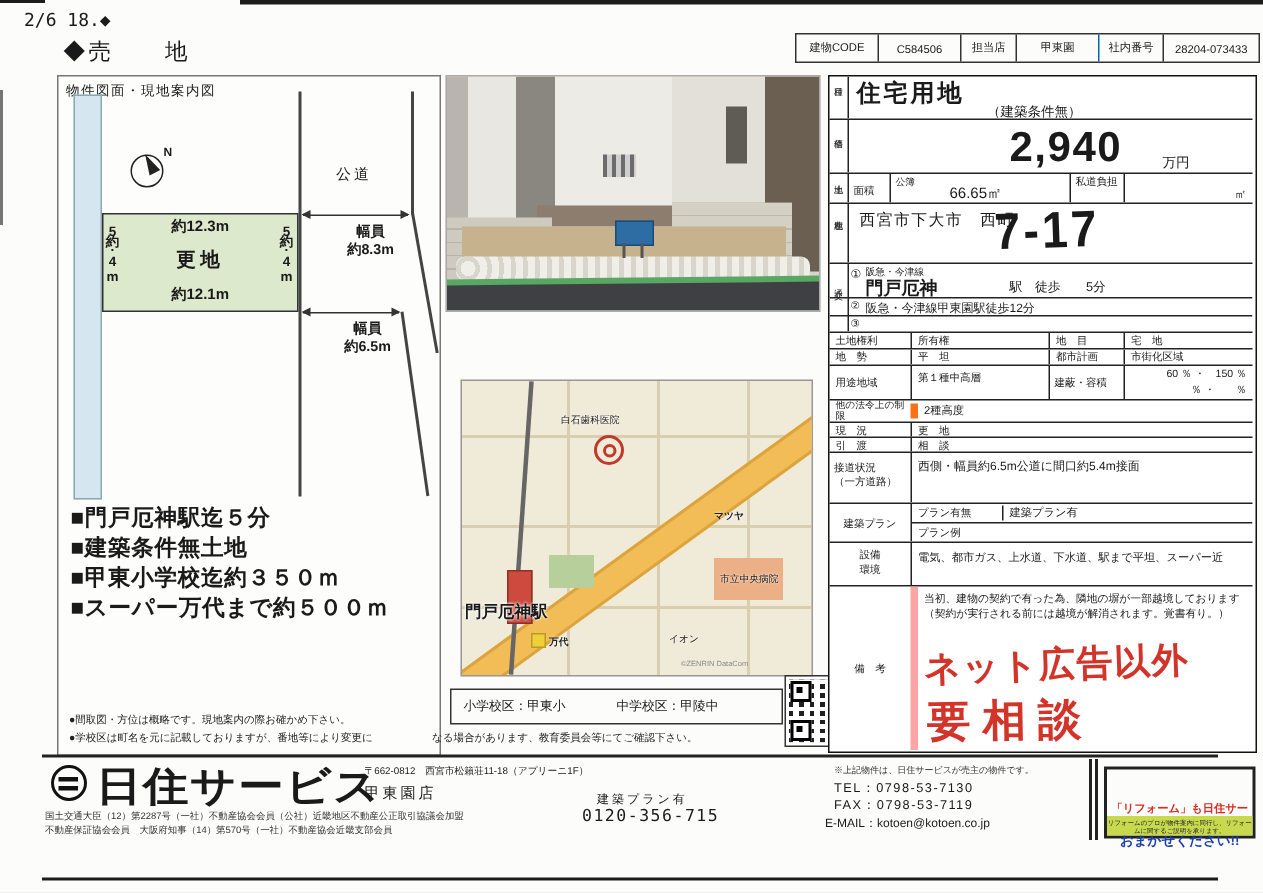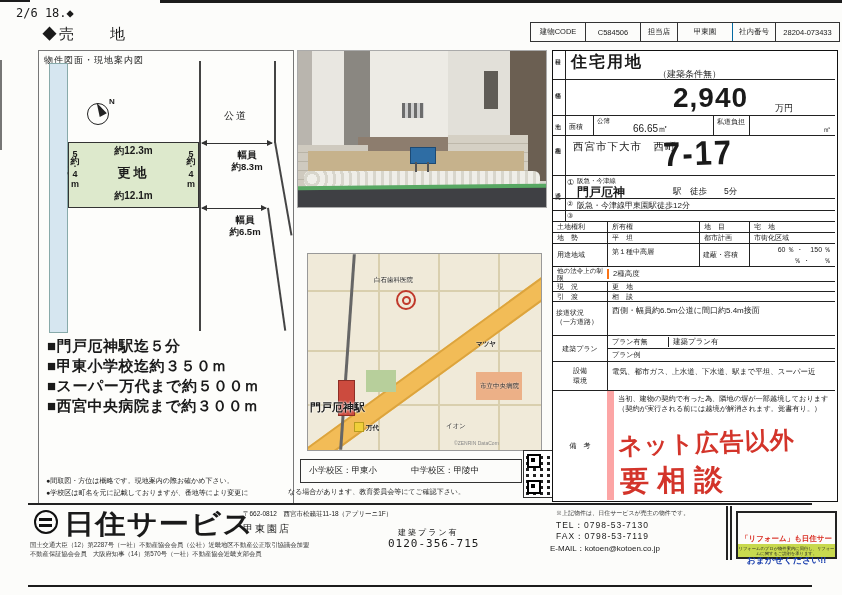--- a/index.html
+++ b/index.html
@@ -90,23 +90,23 @@
     <span>約8.3m</span>
   </div>
   <div class="abs harrow" style="left:163px;top:157px;width:64px;"></div>
   <div class="abs" style="left:178px;top:163px;width:56px;text-align:center;font-size:9.5px;font-weight:bold;line-height:1.25;">
     <span>幅員</span><br>
     <span>約6.5m</span>
   </div>
 
   <div class="abs" style="left:8px;top:285px;font-size:15px;font-weight:bold;line-height:20px;letter-spacing:.5px;">
     <div>■門戸厄神駅迄５分</div>
+    <div>■建築条件無土地</div>
     <div>■甲東小学校迄約３５０ｍ</div>
     <div>■スーパー万代まで約５００ｍ</div>
-    <div>■西宮中央病院まで約３００ｍ</div>
   </div>
 
   <div class="abs" style="left:7px;top:424px;font-size:7px;line-height:12px;color:#222;">
     <div>●間取図・方位は概略です。現地案内の際お確かめ下さい。</div>
     <div>●学校区は町名を元に記載しておりますが、番地等により変更に</div>
   </div>
 </div>
 
 <div class="abs" id="photo">
   <div class="abs" style="left:0;top:0;width:46px;height:108px;background:#b9b5ae;"></div>
@@ -234,21 +234,21 @@
     <div style="width:92px;border-left:1px solid #222;padding-left:4px;box-sizing:border-box;align-self:stretch;display:flex;align-items:flex-start;padding-top:3px;">第１種中高層</div>
     <div style="width:50px;border-left:1px solid #222;padding-left:3px;box-sizing:border-box;align-self:stretch;display:flex;align-items:center;">建蔽・容積</div>
     <div style="flex:1;border-left:1px solid #222;align-self:stretch;text-align:right;padding-right:4px;line-height:11px;">
       <div>60 ％ ・　150 ％</div>
       <div>％ ・　　％</div>
     </div>
   </div>
 
   <div class="prow" style="top:216px;height:15px;display:flex;align-items:center;font-size:7px;">
     <div style="width:54px;padding-left:4px;box-sizing:border-box;font-size:6.5px;line-height:1.1;">他の法令上の制限</div>
-    <div style="flex:1;border-left:2px solid #f97316;padding-left:4px;font-size:7.5px;">2種高度</div>
+    <div style="flex:1;border-left:5px solid #f97316;padding-left:4px;font-size:7.5px;">2種高度</div>
   </div>
 
   <div class="prow" style="top:231px;height:10px;display:flex;align-items:center;font-size:7px;">
     <div style="width:54px;padding-left:4px;box-sizing:border-box;">現　況</div>
     <div style="flex:1;border-left:1px solid #222;padding-left:4px;">更　地</div>
   </div>
 
   <div class="prow" style="top:241px;height:10px;display:flex;align-items:center;font-size:7px;">
     <div style="width:54px;padding-left:4px;box-sizing:border-box;">引　渡</div>
     <div style="flex:1;border-left:1px solid #222;padding-left:4px;">相　談</div>
@@ -279,21 +279,21 @@
   <div class="prow" style="top:311px;height:29px;display:flex;font-size:7px;">
     <div style="width:54px;display:flex;flex-direction:column;align-items:center;justify-content:center;line-height:1.4;">
       <div>設備</div>
       <div>環境</div>
     </div>
     <div style="flex:1;border-left:1px solid #222;padding:4px 4px 0 4px;font-size:7.5px;line-height:1.5;">電気、都市ガス、上水道、下水道、駅まで平坦、スーパー近</div>
   </div>
 
   <div class="prow" style="top:340px;height:109px;display:flex;border-bottom:none;">
     <div style="width:54px;display:flex;align-items:center;justify-content:center;font-size:7px;">備　考</div>
-    <div style="flex:1;border-left:7px solid #fca5a5;position:relative;">
+    <div style="flex:1;border-left:5px solid #fca5a5;position:relative;">
       <div style="padding:3px 4px 0 4px;font-size:7.2px;line-height:1.45;">当初、建物の契約で有った為、隣地の塀が一部越境しております（契約が実行される前には越境が解消されます。覚書有り。）</div>
       <div class="abs redhand" style="left:4px;top:36px;font-size:24px;letter-spacing:1px;transform:rotate(-2deg);white-space:nowrap;">ネット広告以外</div>
       <div class="abs redhand" style="left:6px;top:70px;font-size:29px;letter-spacing:8px;transform:rotate(-1deg);">要相談</div>
     </div>
   </div>
 </div>
 
 <div class="abs" style="left:28px;top:503px;width:784px;height:1.5px;background:#222;"></div>
 <div class="abs" style="left:726px;top:506px;width:1.5px;height:54px;background:#222;"></div>
 <div class="abs" style="left:730px;top:506px;width:1.5px;height:54px;background:#222;"></div>

